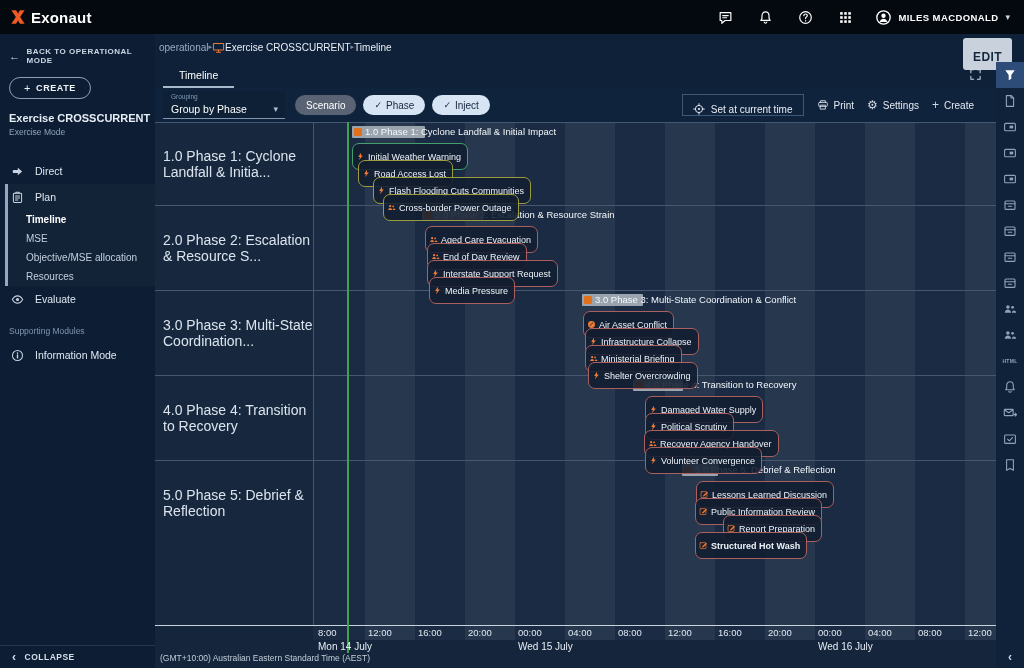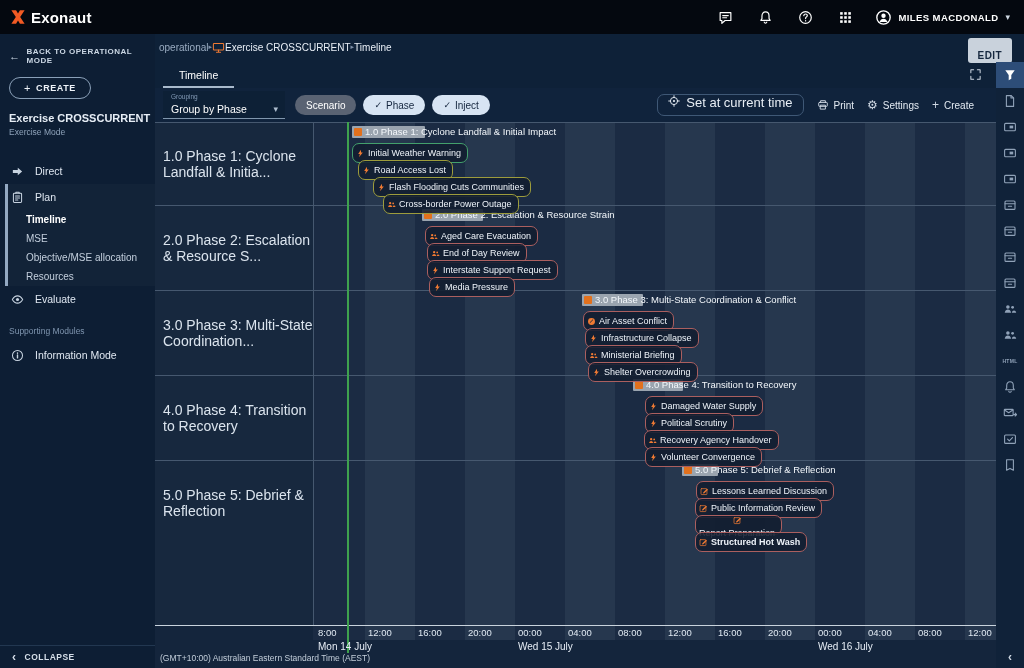--- a/index.html
+++ b/index.html
@@ -38,56 +38,56 @@
   .collapsebtn .chev{font-size:12px;font-weight:700;}
 
   
   .main{position:absolute;left:155px;top:34px;width:869px;height:634px;background:#0e2138;}
   .crumbbar{position:relative;height:26px;display:flex;align-items:center;padding-left:4px;font-size:10px;}
   .crumb{color:#e8eef6;cursor:pointer;}
   .crumb.dim{color:#9aacc2;}
   .sep{color:#7e90a8;font-size:7px;}
   .hic{display:inline-block;}
   .mon{width:13px;height:13px;color:#ef7a33;}
-  .editbtn{position:absolute;right:12px;top:4px;height:25px;padding:12px 10px;background:#c9d2dc;border:none;border-radius:3px;font-size:10px;font-weight:700;color:#16283f;letter-spacing:.4px;cursor:pointer;}
+  .editbtn{position:absolute;right:12px;top:4px;height:32px;padding:12px 10px;background:#c9d2dc;border:none;border-radius:3px;font-size:12px;font-weight:700;color:#16283f;letter-spacing:.4px;cursor:pointer;}
   .tabbar{position:relative;width:841px;height:28px;display:flex;align-items:flex-end;}
   .tab{margin-left:8px;padding:6px 16px 5px;font-size:10.5px;color:#fff;border-bottom:2px solid #a9bacc;cursor:pointer;}
   .fsic{position:absolute;right:14px;top:8px;width:13px;height:13px;color:#cfd8e3;cursor:pointer;}
   .toolbar{position:relative;width:841px;height:34px;background:#10233c;}
   .grouping{position:absolute;left:8px;top:3px;width:122px;height:28px;background:#0d2036;border-bottom:1px solid #8096ad;cursor:pointer;}
   .glabel{position:absolute;left:8px;top:2px;font-size:6.5px;color:#8299b5;}
   .gvalue{position:absolute;left:8px;bottom:3px;font-size:10.5px;color:#fff;}
   .gcaret{position:absolute;right:7px;bottom:4px;font-size:9px;color:#aebdcf;}
   .chips{position:absolute;left:140px;top:7px;display:flex;gap:7px;}
   .chip{height:20px;display:flex;align-items:center;gap:4px;padding:0 11px;border-radius:10px;font-size:10px;cursor:pointer;}
   .chip.off{background:#5a6373;color:#fff;}
   .chip.on{background:#d7e4f3;color:#15263e;}
   .rtools{position:absolute;right:22px;top:6px;display:flex;align-items:center;gap:13px;}
-  .setbtn{height:22px;display:flex;align-items:flex-start;gap:6px;padding:0 10px;border:1px solid #3f5876;border-radius:7px;font-size:13px;color:#e8eef5;cursor:pointer;}
+  .setbtn{height:22px;display:flex;align-items:flex-end;gap:6px;padding:0 10px;border:1px solid #3f5876;border-radius:0;font-size:10px;color:#e8eef5;cursor:pointer;}
   .setbtn .hic{width:12px;height:12px;color:#e8eef5;}
   .ttool{display:flex;align-items:center;gap:5px;font-size:10px;color:#e3eaf2;cursor:pointer;}
   .ttool .hic{width:12px;height:12px;color:#cfd8e3;}
   .gear{font-size:12px;color:#cfd8e3;line-height:12px;}
   .plus2{font-size:12px;color:#cfd8e3;line-height:12px;}
 
   
   .tlarea{position:relative;width:841px;height:546px;background:#14253c;overflow:hidden;}
   .labelcolbg{position:absolute;left:0;top:0;width:158px;height:503px;background:#17283e;z-index:1;}
   .gridbg{position:absolute;left:158px;top:0;width:683px;height:518px;background:#1b2b43;z-index:0;}
   .band{position:absolute;top:0;height:518px;background:#26374e;z-index:1;}
   .divline{position:absolute;left:0;width:841px;height:1px;background:#46586f;z-index:2;}
   .whiteline{position:absolute;left:0;top:503px;width:841px;height:1px;background:#c9d3dd;z-index:3;}
   .vline{position:absolute;left:158px;top:0;width:1px;height:503px;background:#46586f;z-index:2;}
   .greenline{position:absolute;top:0;width:2px;height:531px;background:#3fa24e;z-index:3;}
   .rowlabel{position:absolute;left:0;width:158px;display:flex;align-items:center;padding-left:8px;font-size:14px;color:#dbe4ee;z-index:3;}
   .phasewrap{position:absolute;height:13px;z-index:4;cursor:pointer;}
   .phasebar{position:absolute;left:0;top:0;height:12px;background:#9aa4af;border-radius:1px;}
   .phaseic{position:absolute;left:2px;top:2px;width:8px;height:8px;background:#e2711d;border-radius:1px;}
   .phasetext{position:absolute;left:13px;top:0;line-height:12px;font-size:9.5px;color:#f3f7fb;white-space:nowrap;}
-  .pill{position:absolute;height:20px;display:flex;align-items:center;gap:3px;padding:0 6px 0 3px;border-radius:7px;border:1px solid;background:rgba(18,30,48,.88);font-size:9px;color:#eef3f9;white-space:nowrap;z-index:5;cursor:pointer;}
+  .pill{position:absolute;height:27px;display:flex;align-items:center;gap:3px;padding:0 6px 0 3px;border-radius:7px;border:1px solid;background:rgba(18,30,48,.88);font-size:9px;color:#eef3f9;white-space:nowrap;z-index:5;cursor:pointer;}
   .pill .pic{width:9px;height:9px;color:#ef7a33;flex:0 0 auto;}
   .tick{position:absolute;top:503px;line-height:15px;font-size:9.5px;color:#e0e9f2;z-index:4;}
   .datelabel{position:absolute;top:518px;line-height:13px;font-size:10px;color:#e6edf5;z-index:4;}
   .tzfoot{position:absolute;left:5px;top:531px;font-size:8.5px;color:#c3ceda;z-index:4;}
 
   
   .rail{position:absolute;left:996px;top:62px;width:28px;height:606px;background:#102239;z-index:10;}
   .railitem{width:28px;height:26px;display:flex;align-items:center;justify-content:center;color:#90a2b8;cursor:pointer;}
   .railitem.active{background:#2d4d78;color:#fff;}
   .railitem .ric{width:14px;height:14px;}
@@ -491,21 +491,21 @@
         </div>
         <div class="pill" style="left: 540px; top: 376px; border-color: rgb(171, 95, 95);">
           <div class="pic">
             <svg viewBox="0 0 14 14" fill="none" stroke="currentColor" stroke-width="1.1" stroke-linecap="round" stroke-linejoin="round" style="width:100%;height:100%;display:block">
               <rect x="1.6" y="2.6" width="9.2" height="9.2" rx="1"></rect>
               <path d="M5.2 8.3 10.9 2.6l1.5 1.5L6.7 9.8l-2 .5z" fill="currentColor" stroke="none"></path>
             </svg>
           </div>
           <div>Public Information Review</div>
         </div>
-        <div class="pill" style="left: 540px; top: 393px; border-color: rgb(171, 95, 95); flex-direction: column;">
+        <div class="pill" style="left: 568px; top: 393px; border-color: rgb(171, 95, 95);">
           <div class="pic">
             <svg viewBox="0 0 14 14" fill="none" stroke="currentColor" stroke-width="1.1" stroke-linecap="round" stroke-linejoin="round" style="width:100%;height:100%;display:block">
               <rect x="1.6" y="2.6" width="9.2" height="9.2" rx="1"></rect>
               <path d="M5.2 8.3 10.9 2.6l1.5 1.5L6.7 9.8l-2 .5z" fill="currentColor" stroke="none"></path>
             </svg>
           </div>
           <div>Report Preparation</div>
         </div>
         <div class="pill" style="left: 540px; top: 410px; border-color: rgb(171, 95, 95); font-weight: bold;">
           <div class="pic">

